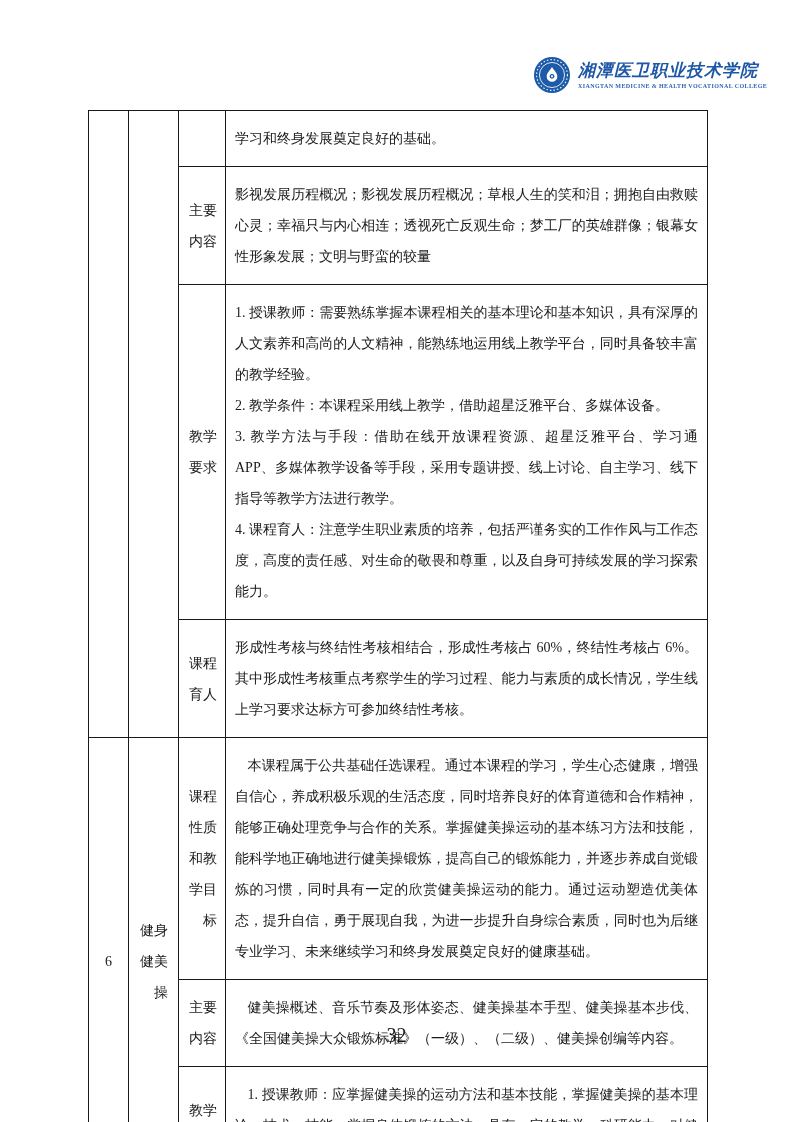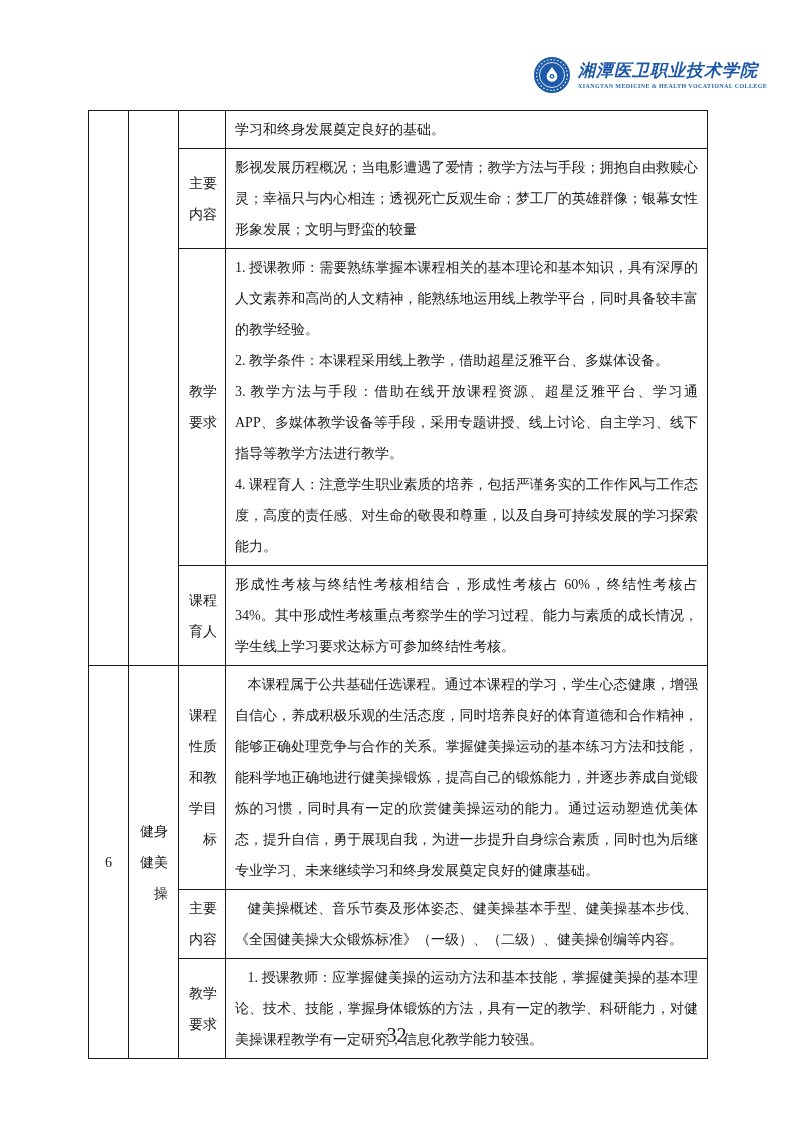--- a/index.html
+++ b/index.html
@@ -62,21 +62,21 @@
   }
   .col-no    { width: 40px; }
   .col-name  { width: 50px; }
   .col-label { width: 47px; }
   .col-body  { width: 482px; }
 
   td.cell-no   { text-align: center; }
   td.cell-name { text-align: right; padding: 0 10px; }
   td.cell-label{ text-align: right; padding: 0 8px; }
   td.cell-body {
-    padding: 3px 9px;
+    padding: 12px 9px;
     text-align: justify;
     text-justify: inter-ideograph;
     font-family: Liberation Serif, serif;
   }
   td.cell-body.multi { white-space: pre-line; }
   td.cell-body.indent { text-indent: 0.9em; }
 
   tr.h30  { height: 30px; }
   tr.h93  { height: 93px; }
   tr.h315 { height: 315px; }
@@ -126,32 +126,32 @@
     <tbody>
 
       <tr class="h30">
         <td class="cell-no" rowspan="4"></td>
         <td class="cell-name" rowspan="4"></td>
         <td class="cell-label"></td>
         <td class="cell-body">学习和终身发展奠定良好的基础。</td>
       </tr>
       <tr class="h93">
         <td class="cell-label">主要内容</td>
-        <td class="cell-body">影视发展历程概况；当电影遭遇了爱情；教学方法与手段；拥抱自由救赎心灵；幸福只与内心相连；透视死亡反观生命；梦工厂的英雄群像；银幕女性形象发展；文明与野蛮的较量</td>
+        <td class="cell-body">影视发展历程概况；影视发展历程概况；草根人生的笑和泪；拥抱自由救赎心灵；幸福只与内心相连；透视死亡反观生命；梦工厂的英雄群像；银幕女性形象发展；文明与野蛮的较量</td>
       </tr>
       <tr class="h315">
         <td class="cell-label">教学要求</td>
         <td class="cell-body multi">1. 授课教师：需要熟练掌握本课程相关的基本理论和基本知识，具有深厚的人文素养和高尚的人文精神，能熟练地运用线上教学平台，同时具备较丰富的教学经验。
 2. 教学条件：本课程采用线上教学，借助超星泛雅平台、多媒体设备。
 3. 教学方法与手段：借助在线开放课程资源、超星泛雅平台、学习通 APP、多媒体教学设备等手段，采用专题讲授、线上讨论、自主学习、线下指导等教学方法进行教学。
 4. 课程育人：注意学生职业素质的培养，包括严谨务实的工作作风与工作态度，高度的责任感、对生命的敬畏和尊重，以及自身可持续发展的学习探索能力。</td>
       </tr>
       <tr class="h95">
         <td class="cell-label">课程育人</td>
-        <td class="cell-body">形成性考核与终结性考核相结合，形成性考核占 60%，终结性考核占 34%。其中形成性考核重点考察学生的学习过程、能力与素质的成长情况，学生线上学习要求达标方可参加终结性考核。</td>
+        <td class="cell-body">形成性考核与终结性考核相结合，形成性考核占 60%，终结性考核占 6%。其中形成性考核重点考察学生的学习过程、能力与素质的成长情况，学生线上学习要求达标方可参加终结性考核。</td>
       </tr>
 
       <tr class="h217">
         <td class="cell-no" rowspan="3">6</td>
         <td class="cell-name" rowspan="3">健身健美操</td>
         <td class="cell-label">课程性质和教学目标</td>
         <td class="cell-body indent">本课程属于公共基础任选课程。通过本课程的学习，学生心态健康，增强自信心，养成积极乐观的生活态度，同时培养良好的体育道德和合作精神，能够正确处理竞争与合作的关系。掌握健美操运动的基本练习方法和技能，能科学地正确地进行健美操锻炼，提高自己的锻炼能力，并逐步养成自觉锻炼的习惯，同时具有一定的欣赏健美操运动的能力。通过运动塑造优美体态，提升自信，勇于展现自我，为进一步提升自身综合素质，同时也为后继专业学习、未来继续学习和终身发展奠定良好的健康基础。</td>
       </tr>
       <tr class="h67">
         <td class="cell-label">主要内容</td>

